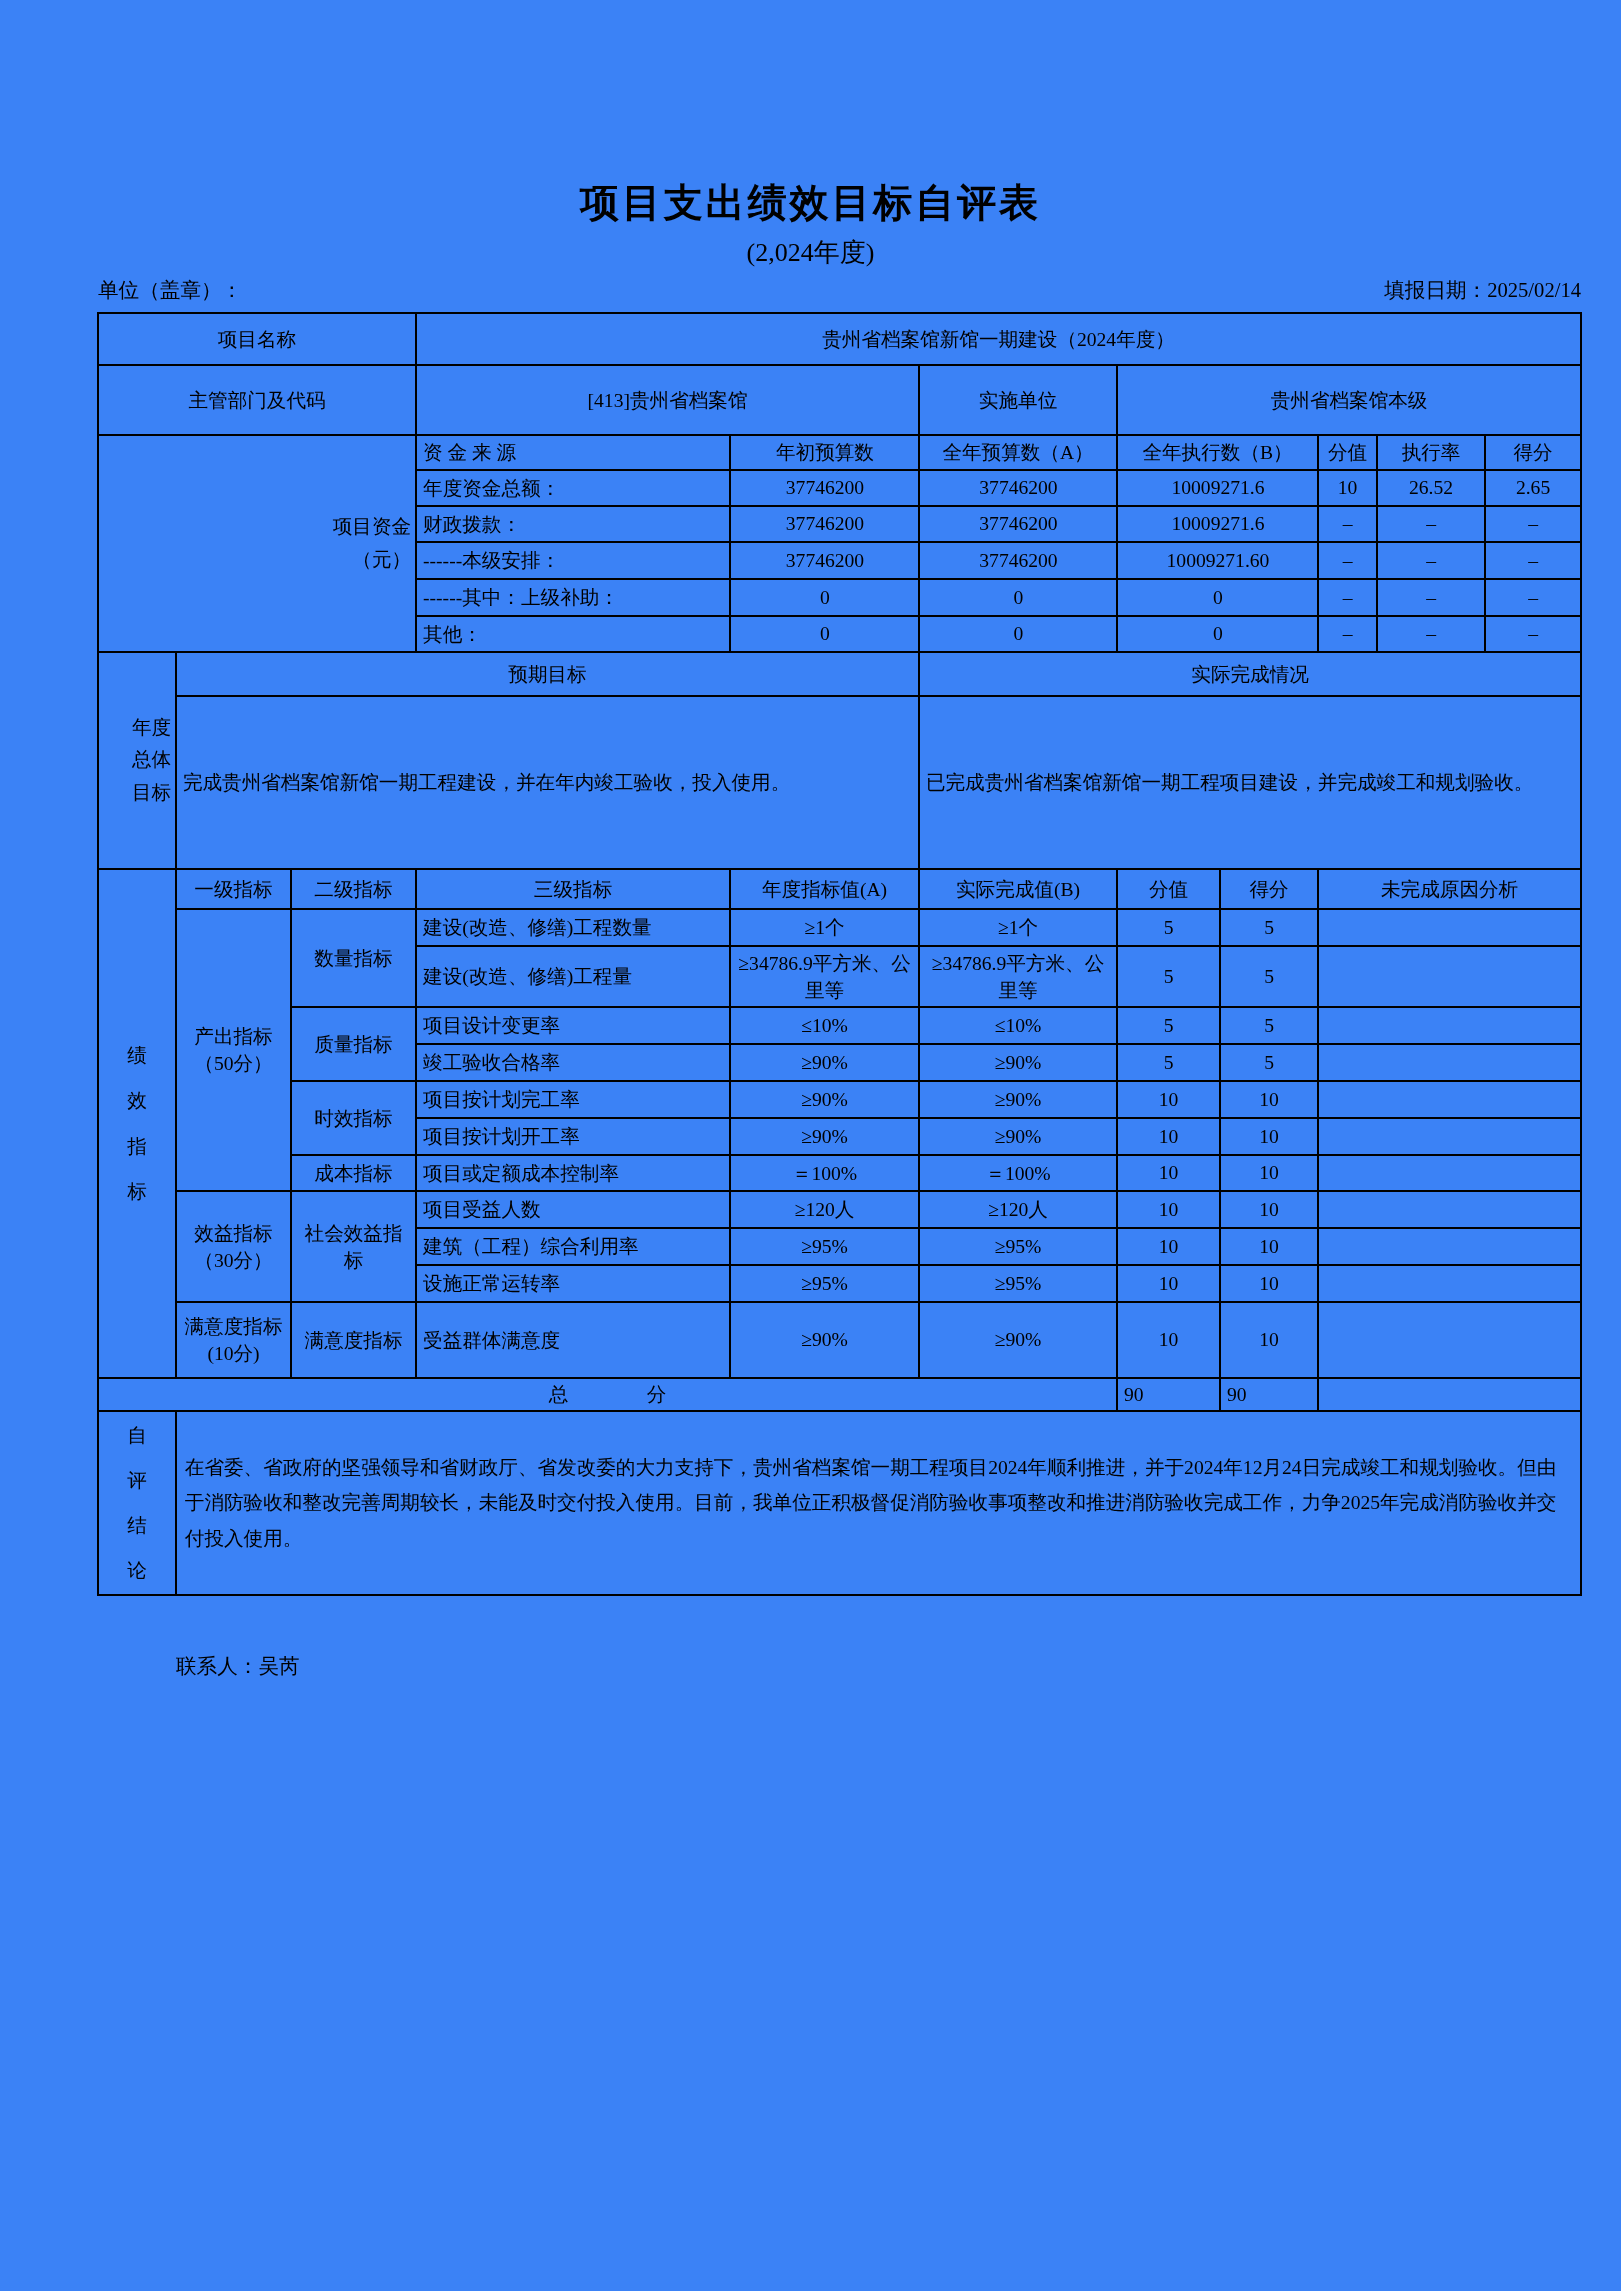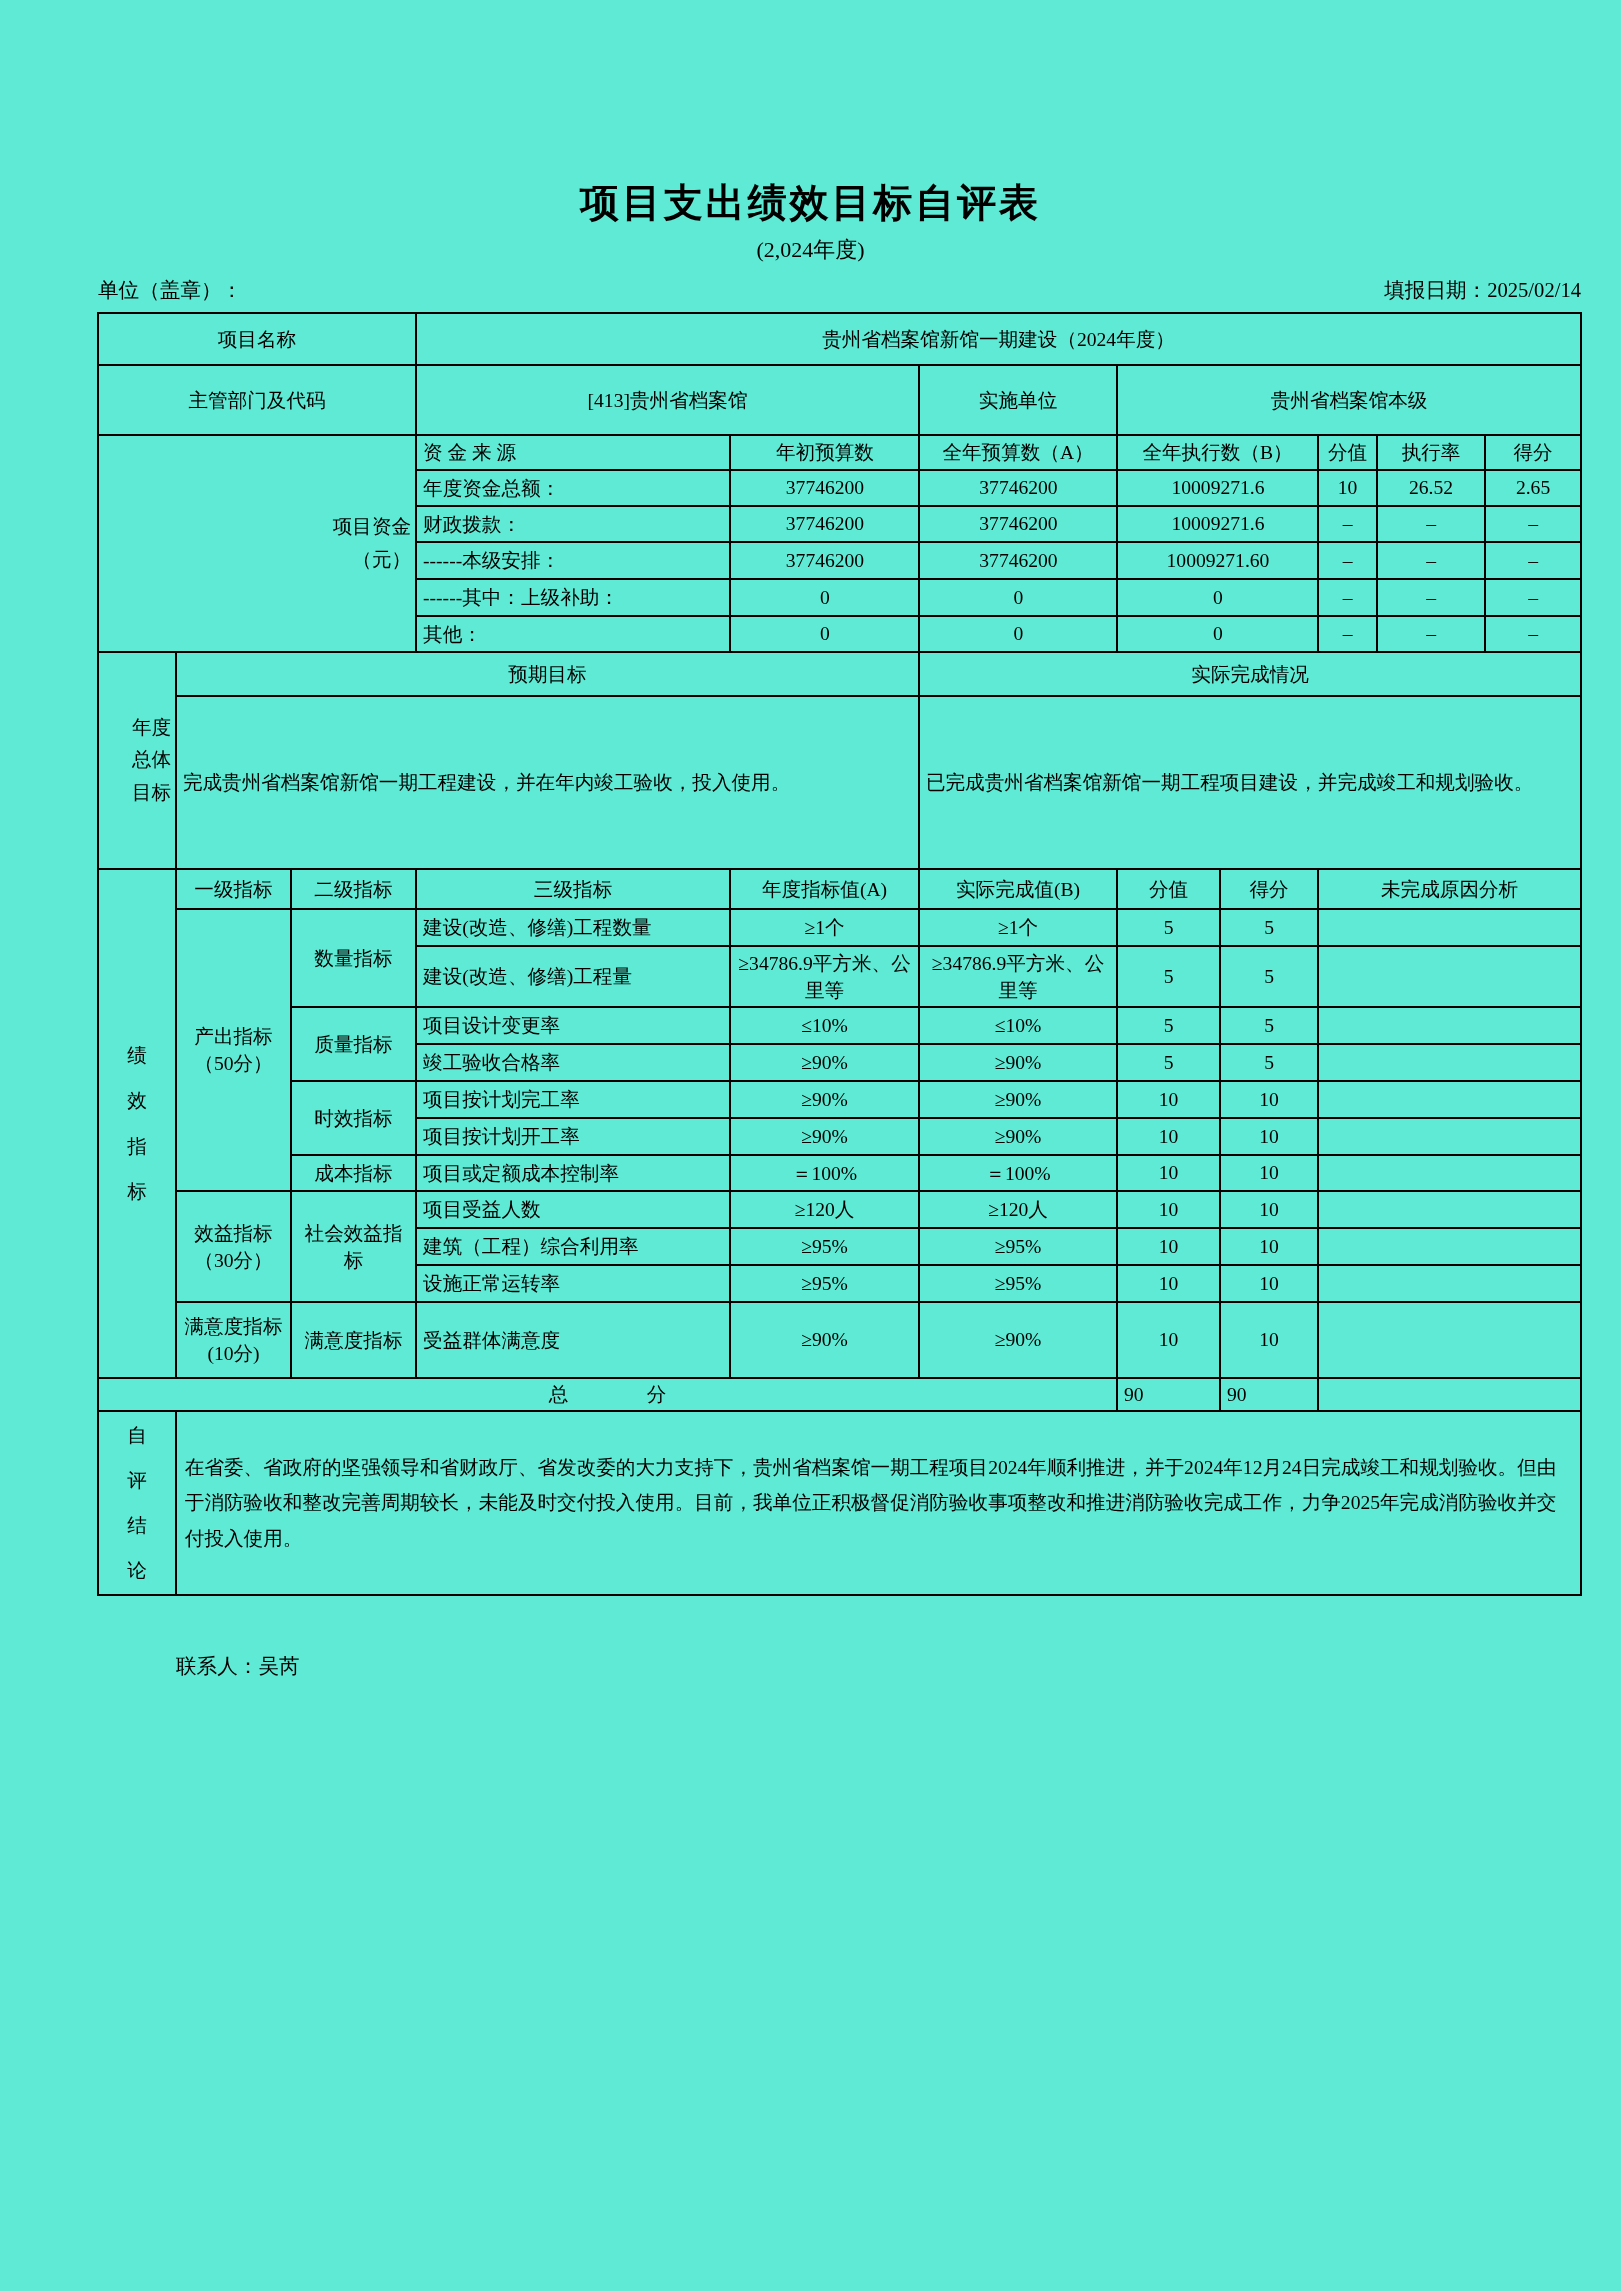--- a/index.html
+++ b/index.html
@@ -1,20 +1,20 @@
 <!DOCTYPE html>
 <html><head>
 <meta charset="utf-8">
 <style>
   html,body{margin:0;padding:0;background:#888;}
-  .sheet{position:relative;width:1621px;height:2292px;background:#5eead4;
+  .sheet{position:relative;width:1621px;height:2292px;background:#3b82f6;
          font-family:"Liberation Serif","DejaVu Serif",serif;color:#000;}
   .title{position:absolute;top:176px;left:0;width:100%;text-align:center;
          font-size:39px;font-weight:bold;letter-spacing:2.9px;}
-  .subtitle{position:absolute;top:235px;left:0;width:100%;text-align:center;font-size:22px;}
+  .subtitle{position:absolute;top:235px;left:0;width:100%;text-align:center;font-size:26px;}
   .meta{position:absolute;top:276px;left:98px;width:1483px;display:flex;
         justify-content:space-between;font-size:20.6px;}
   table.main{position:absolute;top:312px;left:97px;border-collapse:collapse;
         table-layout:fixed;width:1484px;border:2.9px solid #000;}
   td{border:2px solid #000;font-size:19.6px;text-align:center;vertical-align:middle;
      padding:1px 3.9px;overflow:hidden;word-break:break-all;}
   .l{text-align:left;padding-left:6px;}
   .r{text-align:center;padding-right:3px;}
   .side2{white-space:pre-line;line-height:1.65;text-align:right;}
   .side4{white-space:pre-line;line-height:2.3;}

